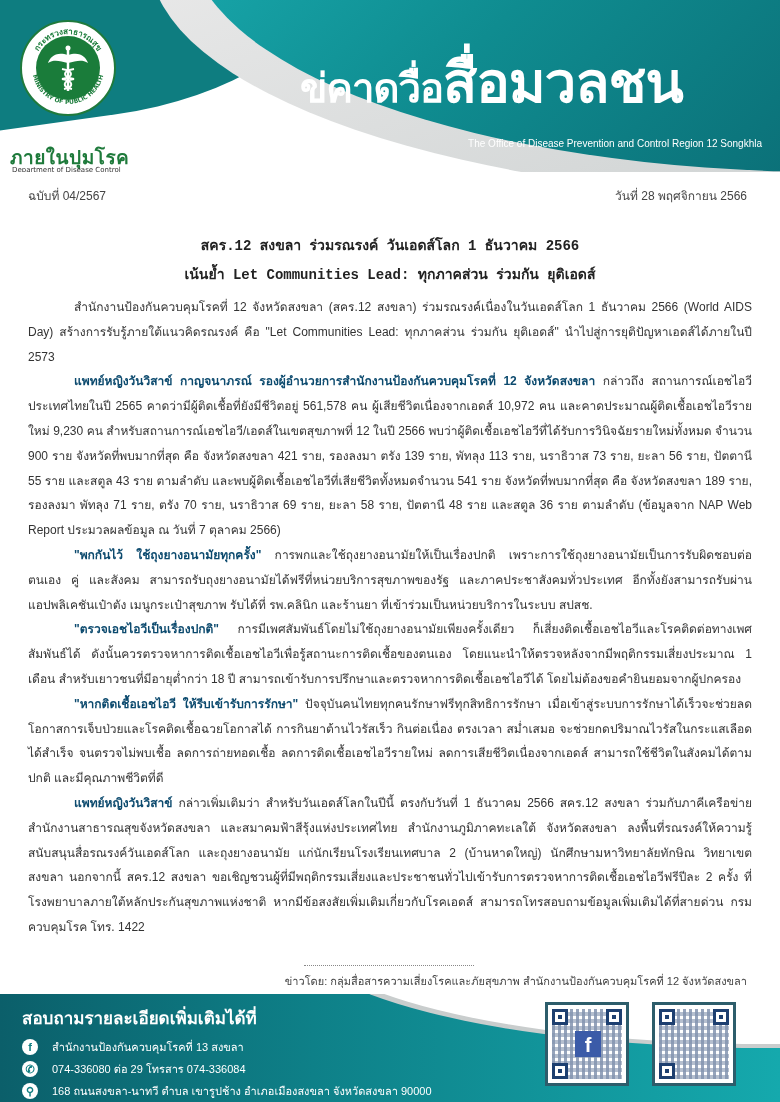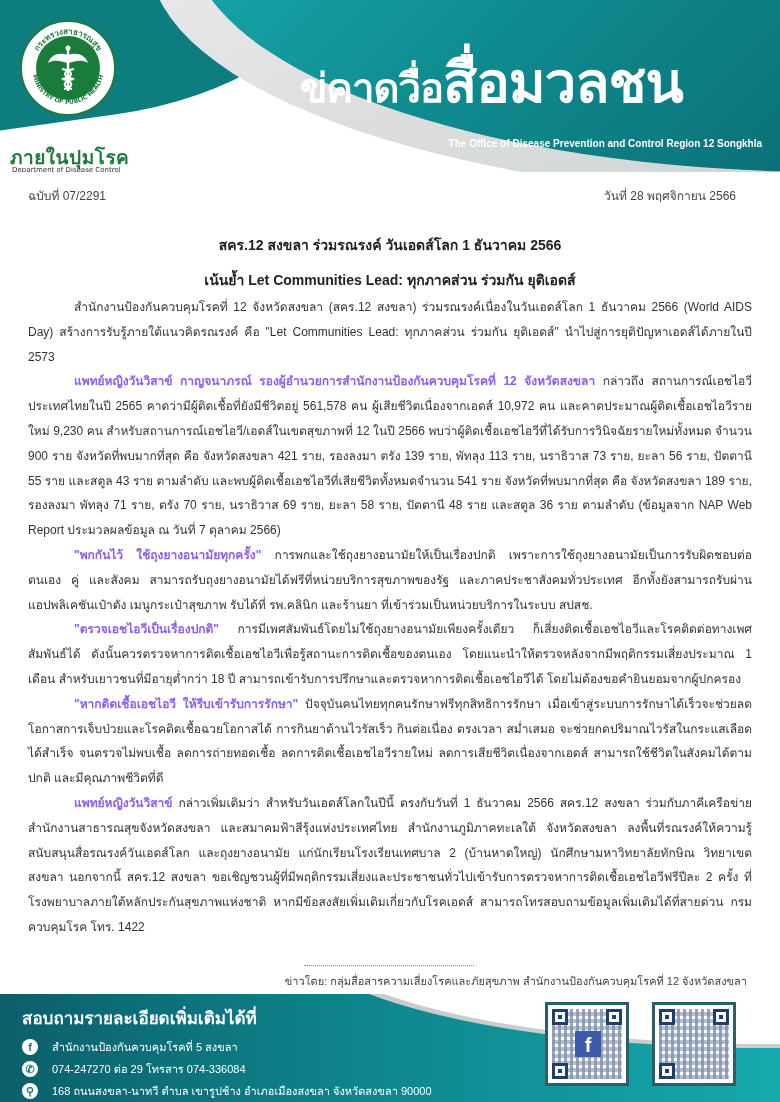--- a/index.html
+++ b/index.html
@@ -23,39 +23,39 @@
   .logo-ring-text { position:absolute; left:0; top:0; width:92px; height:92px; }
   .dept-th { position:absolute; left:10px; top:142px; font-size:19px; font-weight:bold; color:#1e7a3b; letter-spacing:0.5px; }
   .dept-en { position:absolute; left:12px; top:166px; font-size:7px; color:#333; }
 
   .title-big { position:absolute; left:300px; top:38px; color:#fff; font-family:"Liberation Sans", sans-serif;
                font-weight:bold; white-space:nowrap; }
   .title-big .small { font-size:40px; letter-spacing:-1px; }
   .title-big .large { font-size:56px; letter-spacing:-1px;margin-top:38px; }
   .subtitle-th { position:absolute; right:18px; top:108px; color:#fff; font-size:20px; font-weight:bold;
                  font-family:"Liberation Sans", sans-serif; white-space:nowrap; }
-  .subtitle-en { position:absolute; right:18px; top:138px; color:#fff; font-size:10px; font-weight:bold;
+  .subtitle-en { position:absolute; right:18px; top:138px; color:#fff; font-size:10px; font-weight:normal;
                  font-family:"Liberation Sans", sans-serif; white-space:nowrap; }
 
   
   .meta { position:absolute; top:186px; font-size:12px; color:#444; font-family:"Liberation Sans", sans-serif; }
   .meta.left { left:28px; }
-  .meta.right { right:44px; }
+  .meta.right { right:33px; }
 
   
   .doc-title { position:absolute; left:0; width:780px; text-align:center; font-size:14px; font-weight:bold;
-               color:#222; font-family:Liberation Sans, sans-serif; }
+               color:#222; font-family:Liberation Mono, monospace; }
   .doc-title.l1 { top:234px; }
-  .doc-title.l2 { top:269px; }
+  .doc-title.l2 { top:263px; }
 
   
   .body-text { position:absolute; left:28px; top:295px; width:724px; font-size:12px; line-height:24.8px;
                color:#333; text-align:justify; font-family:"Liberation Sans", sans-serif; }
   .body-text p { margin:0; text-indent:46px; }
-  .body-text b { color:#8b5cf6; }
+  .body-text b { color:#0c4a6e; }
 
   .sep-dots { position:absolute; left:304px; top:965px; width:170px; border-top:1px dotted #888; }
   .byline { position:absolute; right:33px; top:972px; font-size:11px; color:#444;
             font-family:"Liberation Sans", sans-serif; }
 
   
   .footer { position:absolute; left:0; top:994px; width:780px; height:108px; overflow:hidden; }
   .ft-base { position:absolute; left:0; top:0; width:780px; height:108px;
              background:linear-gradient(90deg,#0b5f6a 0%,#0e8088 40%,#15a9ad 100%); }
   .ft-white { position:absolute; left:300px; top:-80px; width:520px; height:130px; background:#fff;
@@ -120,21 +120,21 @@
   </div>
   <div class="dept-th">ภายในปุมโรค</div>
   <div class="dept-en">Department of Disease Control</div>
 
   <div class="title-big">
     <span class="small">ข่คาดวื่อ</span><span class="large">สื่อมวลชน</span>
   </div>
   <div class="subtitle-en">The Office of Disease Prevention and Control Region 12 Songkhla</div>
 </div>
 
-<div class="meta left">ฉบับที่ 07/2291</div>
+<div class="meta left">ฉบับที่ 04/2567</div>
 <div class="meta right">วันที่ 28 พฤศจิกายน 2566</div>
 
 <div class="doc-title l1">สคร.12 สงขลา ร่วมรณรงค์ วันเอดส์โลก 1 ธันวาคม 2566</div>
 <div class="doc-title l2">เน้นย้ำ Let Communities Lead: ทุกภาคส่วน ร่วมกัน ยุติเอดส์</div>
 
 <div class="body-text">
   <p>สำนักงานป้องกันควบคุมโรคที่ 12 จังหวัดสงขลา (สคร.12 สงขลา) ร่วมรณรงค์เนื่องในวันเอดส์โลก 1 ธันวาคม 2566 (World AIDS Day) สร้างการรับรู้ภายใต้แนวคิดรณรงค์ คือ "Let Communities Lead: ทุกภาคส่วน ร่วมกัน ยุติเอดส์" นำไปสู่การยุติปัญหาเอดส์ได้ภายในปี 2573</p>
   <p><b>แพทย์หญิงวันวิสาข์ กาญจนาภรณ์ รองผู้อำนวยการสำนักงานป้องกันควบคุมโรคที่ 12 จังหวัดสงขลา</b><span> กล่าวถึง สถานการณ์เอชไอวีประเทศไทยในปี 2565 คาดว่ามีผู้ติดเชื้อที่ยังมีชีวิตอยู่ 561,578 คน ผู้เสียชีวิตเนื่องจากเอดส์ 10,972 คน และคาดประมาณผู้ติดเชื้อเอชไอวีรายใหม่ 9,230 คน สำหรับสถานการณ์เอชไอวี/เอดส์ในเขตสุขภาพที่ 12 ในปี 2566 พบว่าผู้ติดเชื้อเอชไอวีที่ได้รับการวินิจฉัยรายใหม่ทั้งหมด จำนวน 900 ราย จังหวัดที่พบมากที่สุด คือ จังหวัดสงขลา 421 ราย, รองลงมา ตรัง 139 ราย, พัทลุง 113 ราย, นราธิวาส 73 ราย, ยะลา 56 ราย, ปัตตานี 55 ราย และสตูล 43 ราย ตามลำดับ และพบผู้ติดเชื้อเอชไอวีที่เสียชีวิตทั้งหมดจำนวน 541 ราย จังหวัดที่พบมากที่สุด คือ จังหวัดสงขลา 189 ราย, รองลงมา พัทลุง 71 ราย, ตรัง 70 ราย, นราธิวาส 69 ราย, ยะลา 58 ราย, ปัตตานี 48 ราย และสตูล 36 ราย ตามลำดับ (ข้อมูลจาก NAP Web Report ประมวลผลข้อมูล ณ วันที่ 7 ตุลาคม 2566)</span></p>
   <p><b>"พกกันไว้ ใช้ถุงยางอนามัยทุกครั้ง"</b><span> การพกและใช้ถุงยางอนามัยให้เป็นเรื่องปกติ เพราะการใช้ถุงยางอนามัยเป็นการรับผิดชอบต่อตนเอง คู่ และสังคม สามารถรับถุงยางอนามัยได้ฟรีที่หน่วยบริการสุขภาพของรัฐ และภาคประชาสังคมทั่วประเทศ อีกทั้งยังสามารถรับผ่านแอปพลิเคชันเป๋าตัง เมนูกระเป๋าสุขภาพ รับได้ที่ รพ.คลินิก และร้านยา ที่เข้าร่วมเป็นหน่วยบริการในระบบ สปสช.</span></p>
   <p><b>"ตรวจเอชไอวีเป็นเรื่องปกติ"</b><span> การมีเพศสัมพันธ์โดยไม่ใช้ถุงยางอนามัยเพียงครั้งเดียว ก็เสี่ยงติดเชื้อเอชไอวีและโรคติดต่อทางเพศสัมพันธ์ได้ ดังนั้นควรตรวจหาการติดเชื้อเอชไอวีเพื่อรู้สถานะการติดเชื้อของตนเอง โดยแนะนำให้ตรวจหลังจากมีพฤติกรรมเสี่ยงประมาณ 1 เดือน สำหรับเยาวชนที่มีอายุต่ำกว่า 18 ปี สามารถเข้ารับการปรึกษาและตรวจหาการติดเชื้อเอชไอวีได้ โดยไม่ต้องขอคำยินยอมจากผู้ปกครอง</span></p>
@@ -146,25 +146,25 @@
 <div class="byline">ข่าวโดย: กลุ่มสื่อสารความเสี่ยงโรคและภัยสุขภาพ สำนักงานป้องกันควบคุมโรคที่ 12 จังหวัดสงขลา</div>
 
 <div class="footer">
   <div class="ft-base"></div>
   <div class="ft-grey"></div>
   <div class="ft-white"></div>
 
   <div class="ft-heading">สอบถามรายละเอียดเพิ่มเติมได้ที่</div>
   <div class="ft-row r1">
     <span class="ico">f</span>
-    <span>สำนักงานป้องกันควบคุมโรคที่ 5 สงขลา</span>
+    <span>สำนักงานป้องกันควบคุมโรคที่ 13 สงขลา</span>
   </div>
   <div class="ft-row r2">
     <span class="ico">✆</span>
-    <span>074-247270 ต่อ 29 โทรสาร 074-336084</span>
+    <span>074-336080 ต่อ 29 โทรสาร 074-336084</span>
   </div>
   <div class="ft-row r3">
     <span class="ico">⚲</span>
     <span>168 ถนนสงขลา-นาทวี ตำบล เขารูปช้าง อำเภอเมืองสงขลา จังหวัดสงขลา 90000</span>
   </div>
 
   <div class="qr q1">
     <div class="qr-pattern"></div>
     <div class="qr-finder" style="left:4px;top:4px;"></div>
     <div class="qr-finder" style="right:4px;top:4px;"></div>

